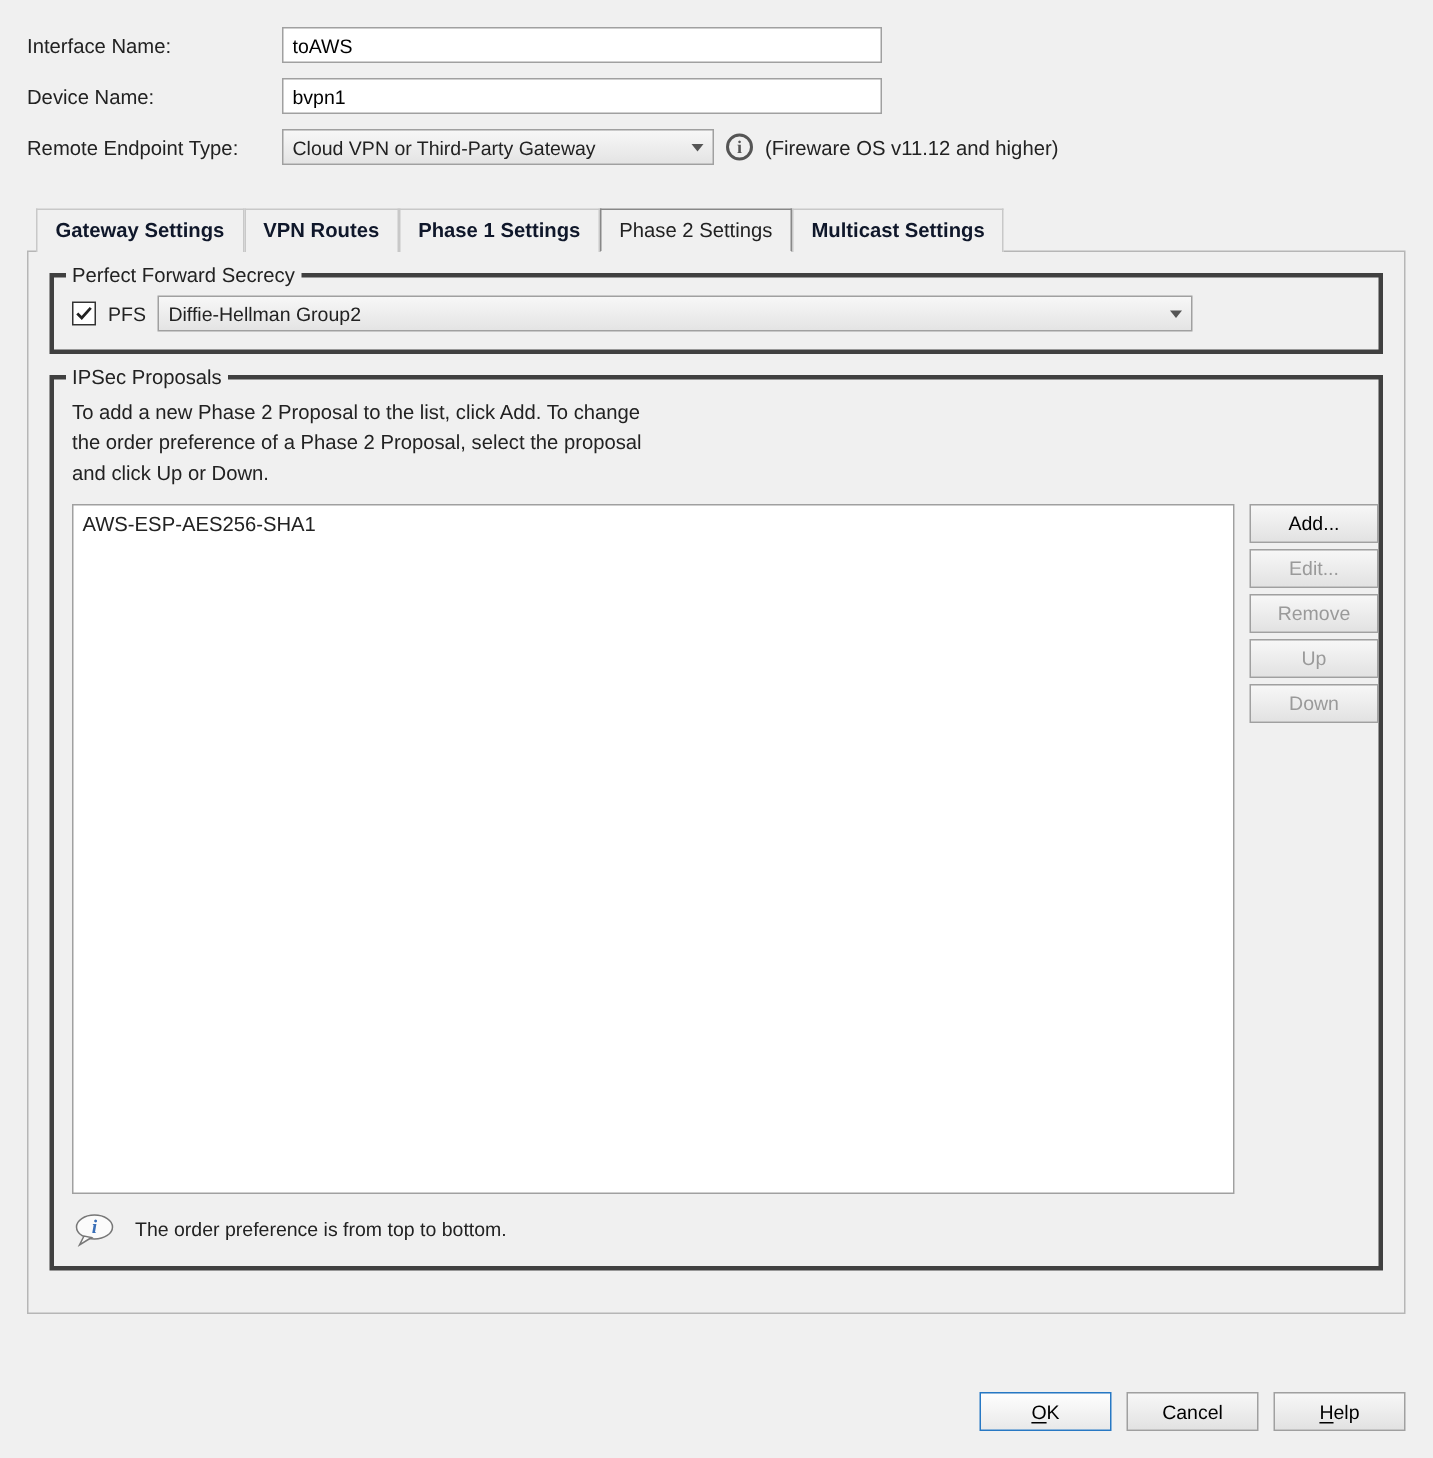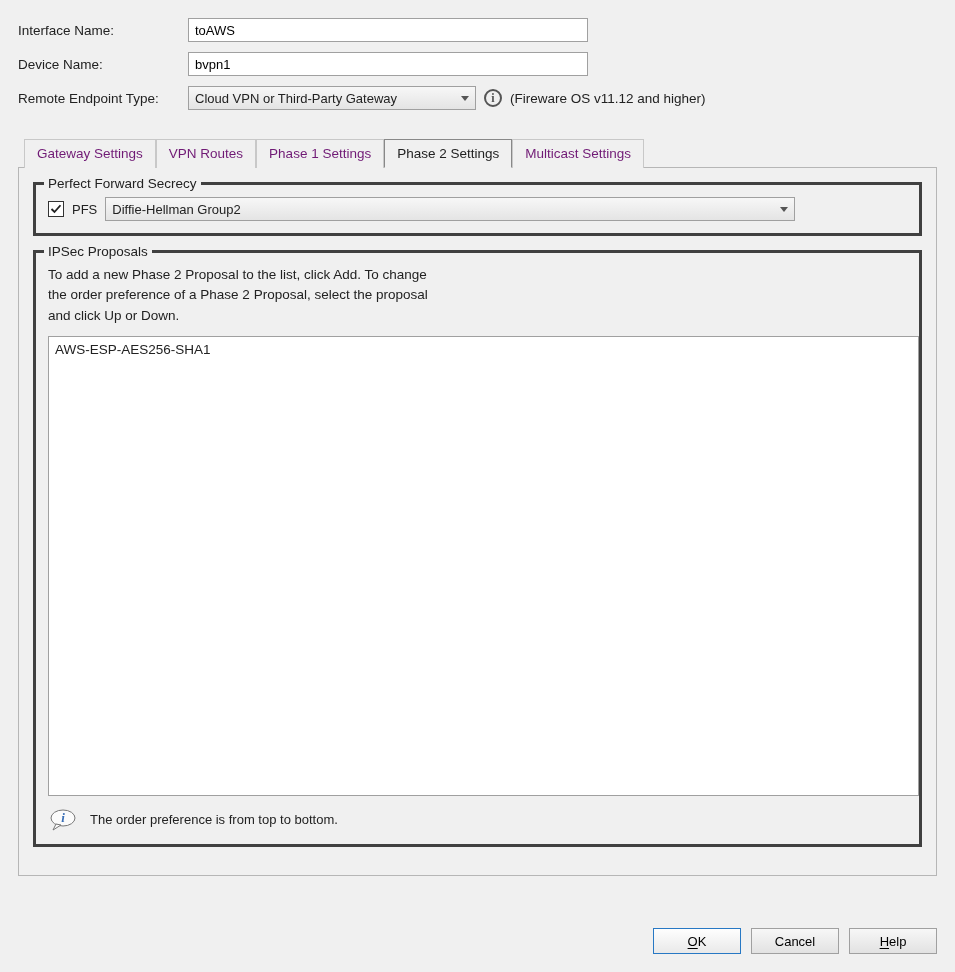--- a/index.html
+++ b/index.html
@@ -40,21 +40,21 @@
   }
   .hint { font-size:13.5px; }
   .tabs-wrap { margin-top:28px; position:relative; }
   .tabbar { display:flex; position:relative; z-index:2; margin-left:6px; }
   .tab {
     padding:6px 12px 6px 12px; font-size:13.5px;
     border:1px solid #b6b6b6; border-bottom:none;
     background:#f0f0f0; margin-right:0px; cursor:default;
     position:relative; top:1px;
   }
-  .tab.inactive { background:#f0f0f0; color:#701a75; border-color:#c8c8c8; }
+  .tab.inactive { background:#f0f0f0; color:#0f172a; border-color:#c8c8c8;font-weight:bold; }
   .tab.active {
     background:#f0f0f0; border-color:#888; border-bottom:1px solid #f0f0f0;
     z-index:3;
   }
   .tabpanel {
     border:1px solid #b6b6b6; background:#f0f0f0;
     padding:14px 14px 14px 14px;
   }
   .fieldset {
     border:3px solid #404040; padding:12px 0 12px 12px; margin-bottom:14px;
@@ -149,20 +149,27 @@
       <div class="legend">IPSec Proposals</div>
       <div class="desc">
         <div>To add a new Phase 2 Proposal to the list, click Add. To change</div>
         <div>the order preference of a Phase 2 Proposal, select the proposal</div>
         <div>and click Up or Down.</div>
       </div>
       <div class="list-and-buttons">
         <div class="listbox">
           <div class="list-item">AWS-ESP-AES256-SHA1</div>
         </div>
+        <div class="btncol">
+          <button class="btn">Add...</button>
+          <button class="btn disabled">Edit...</button>
+          <button class="btn disabled">Remove</button>
+          <button class="btn disabled">Up</button>
+          <button class="btn disabled">Down</button>
+        </div>
       </div>
       <div class="info-row">
         <span class="balloon">
           <svg viewBox="0 0 30 24">
             <ellipse cx="15" cy="10" rx="12" ry="8" fill="#fbfbfb" stroke="#777" stroke-width="1"></ellipse>
             <path d="M8 16 L5 22 L13 17 Z" fill="#fbfbfb" stroke="#777" stroke-width="1"></path>
             <text x="15" y="14" text-anchor="middle" font-family="Georgia" font-style="italic" font-size="13" fill="#3a6fb7" font-weight="bold">i</text>
           </svg>
         </span>
         <span>The order preference is from top to bottom.</span>

